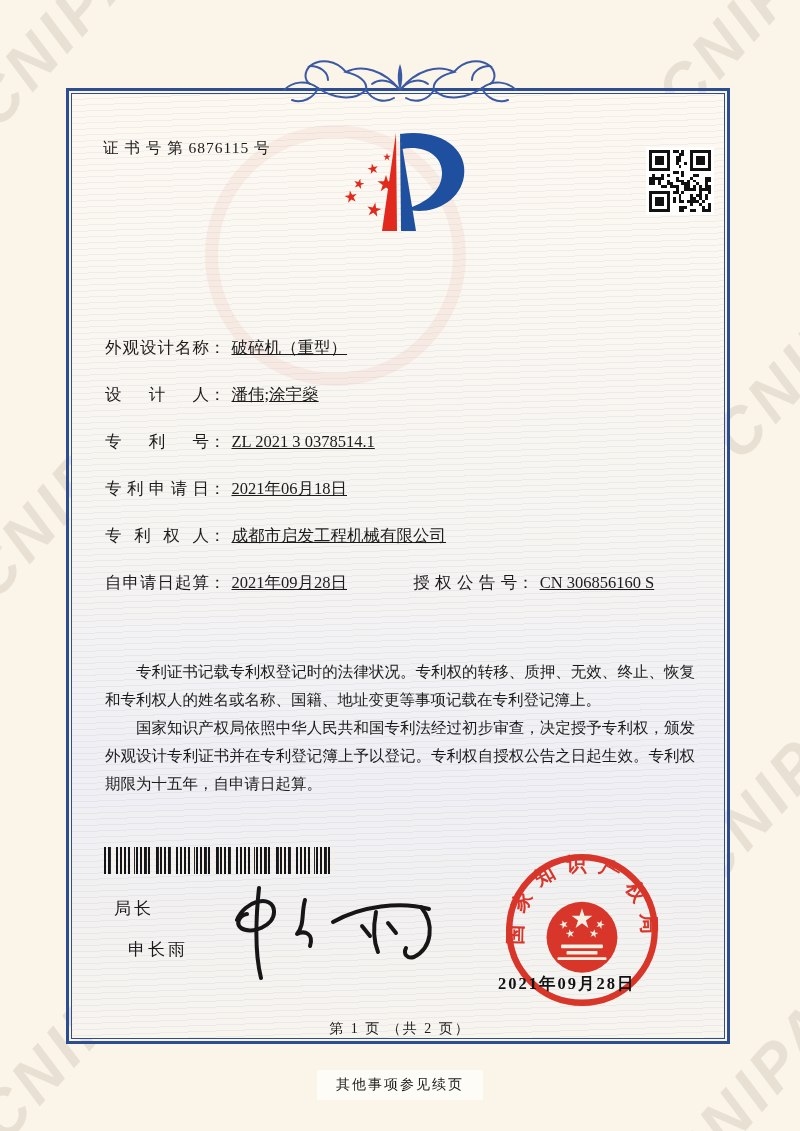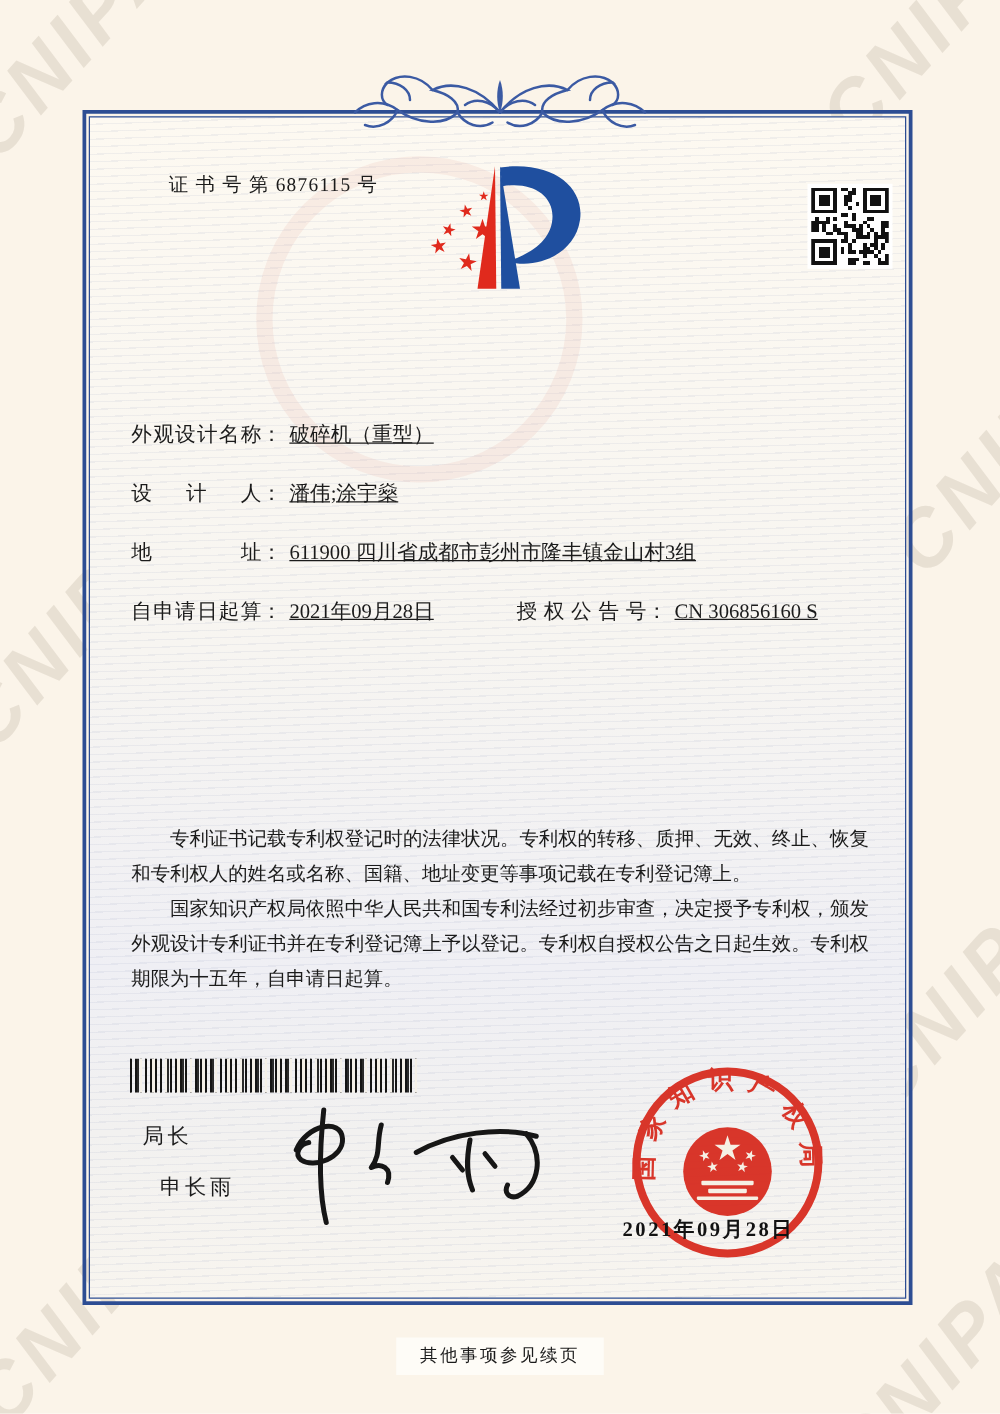--- a/index.html
+++ b/index.html
@@ -29,21 +29,21 @@
   }
   .frame-bg::after{
     content:""; position:absolute; inset:0;
     background:repeating-linear-gradient(178deg, rgba(128,140,178,0.10) 0 1px, rgba(0,0,0,0) 1px 6px);
   }
   .ghost-ring{
     position:absolute; left:205px; top:125px; width:235px; height:235px;
     border:13px solid rgba(233,170,158,0.16); border-radius:50%;
   }
   
-  .cert-no{position:absolute; left:103px; top:138px; font-size:15.5px; letter-spacing:1px;margin-left:32px;}
+  .cert-no{position:absolute; left:103px; top:138px; font-size:15.5px; letter-spacing:1px;}
   .logo{position:absolute; left:330px; top:128px;}
   .qr{position:absolute; left:646px; top:147px; width:62px; height:62px; background:#fff; padding:3px;}
   .title{
     position:absolute; left:0; top:242px; width:100%; text-align:center;
     font-size:36px; font-weight:700; letter-spacing:9px;
   }
   
   .fields{position:absolute; left:105px; top:337px; width:600px; font-size:16.5px;}
   .frow{height:27px; margin-bottom:20px; white-space:nowrap;}
   .flabel{display:inline-block; width:104px; text-align:justify; text-align-last:justify; vertical-align:bottom;}
@@ -260,21 +260,27 @@
 
 
   <div class="fields">
     <div class="frow">
       <span class="flabel">外观设计名称</span><span>：</span><span class="fvalue">破碎机（重型）</span>
     </div>
     <div class="frow">
       <span class="flabel">设计人</span><span>：</span><span class="fvalue">潘伟;涂宇燊</span>
     </div>
     <div class="frow">
-      <span class="flabel">地址</span><span>：</span><span class="fvalue">611900 四川省成都市彭州市隆丰镇金山村3组</span>
+      <span class="flabel">专利号</span><span>：</span><span class="fvalue">ZL 2021 3 0378514.1</span>
+    </div>
+    <div class="frow">
+      <span class="flabel">专利申请日</span><span>：</span><span class="fvalue">2021年06月18日</span>
+    </div>
+    <div class="frow">
+      <span class="flabel">专利权人</span><span>：</span><span class="fvalue">成都市启发工程机械有限公司</span>
     </div>
     <div class="frow">
       <span class="flabel">自申请日起算</span><span>：</span><span class="fvalue">2021年09月28日</span>
       <span class="flabel grant-right">授权公告号</span><span>：</span><span class="fvalue">CN 306856160 S</span>
     </div>
   </div>
 
   <div class="body-text">
     <p>专利证书记载专利权登记时的法律状况。专利权的转移、质押、无效、终止、恢复和专利权人的姓名或名称、国籍、地址变更等事项记载在专利登记簿上。</p>
     <p>国家知识产权局依照中华人民共和国专利法经过初步审查，决定授予专利权，颁发外观设计专利证书并在专利登记簿上予以登记。专利权自授权公告之日起生效。专利权期限为十五年，自申请日起算。</p>
@@ -314,15 +320,16 @@
         <use href="#star" transform="translate(-13,4) scale(5) rotate(-10)"></use>
         <use href="#star" transform="translate(13,4) scale(5) rotate(10)"></use>
         <rect x="-23" y="16" width="46" height="4" rx="1"></rect>
         <rect x="-17" y="23" width="34" height="4" rx="1"></rect>
         <rect x="-27" y="30" width="54" height="3" rx="1"></rect>
       </g>
     </g>
   </svg>
   <div class="seal-date">2021年09月28日</div>
 
+  <div class="pagination">第 1 页 （共 2 页）</div>
   <div class="footer-note">其他事项参见续页</div>
 
 </div>
 
 </body></html>

